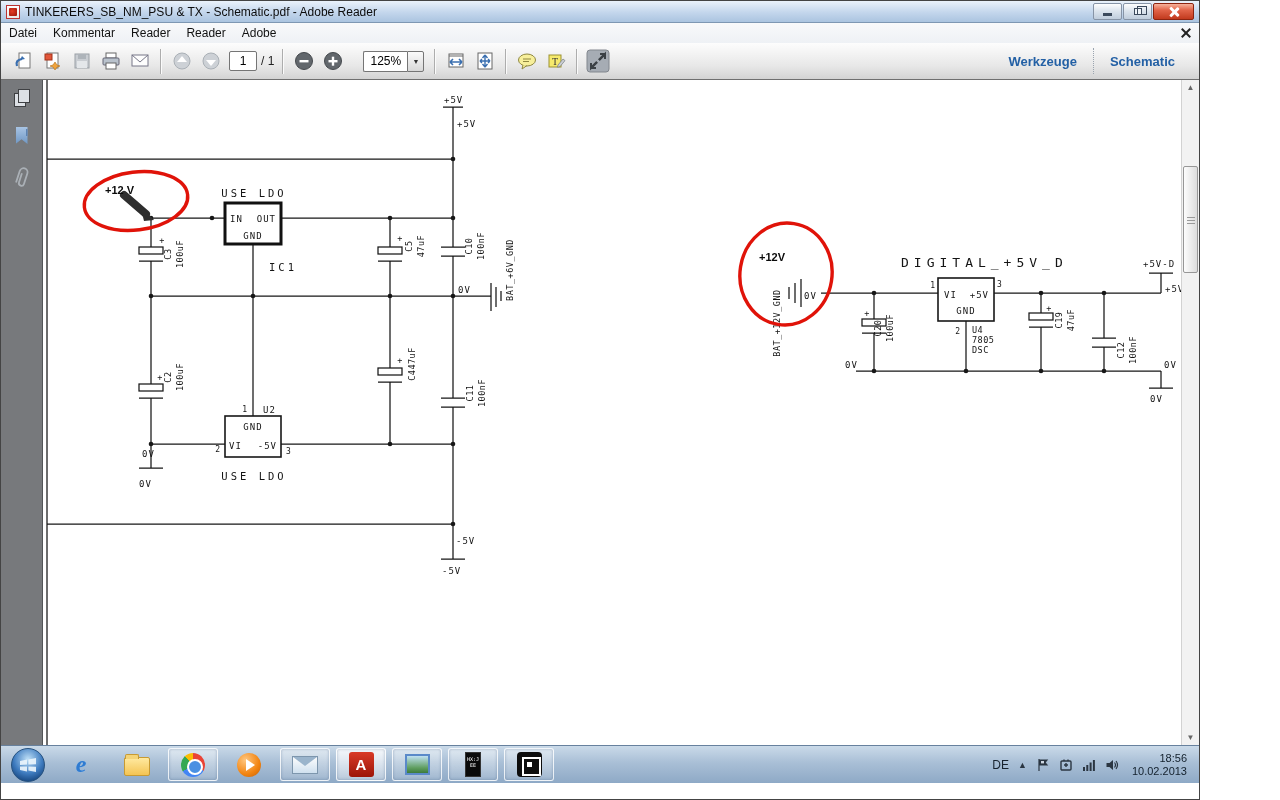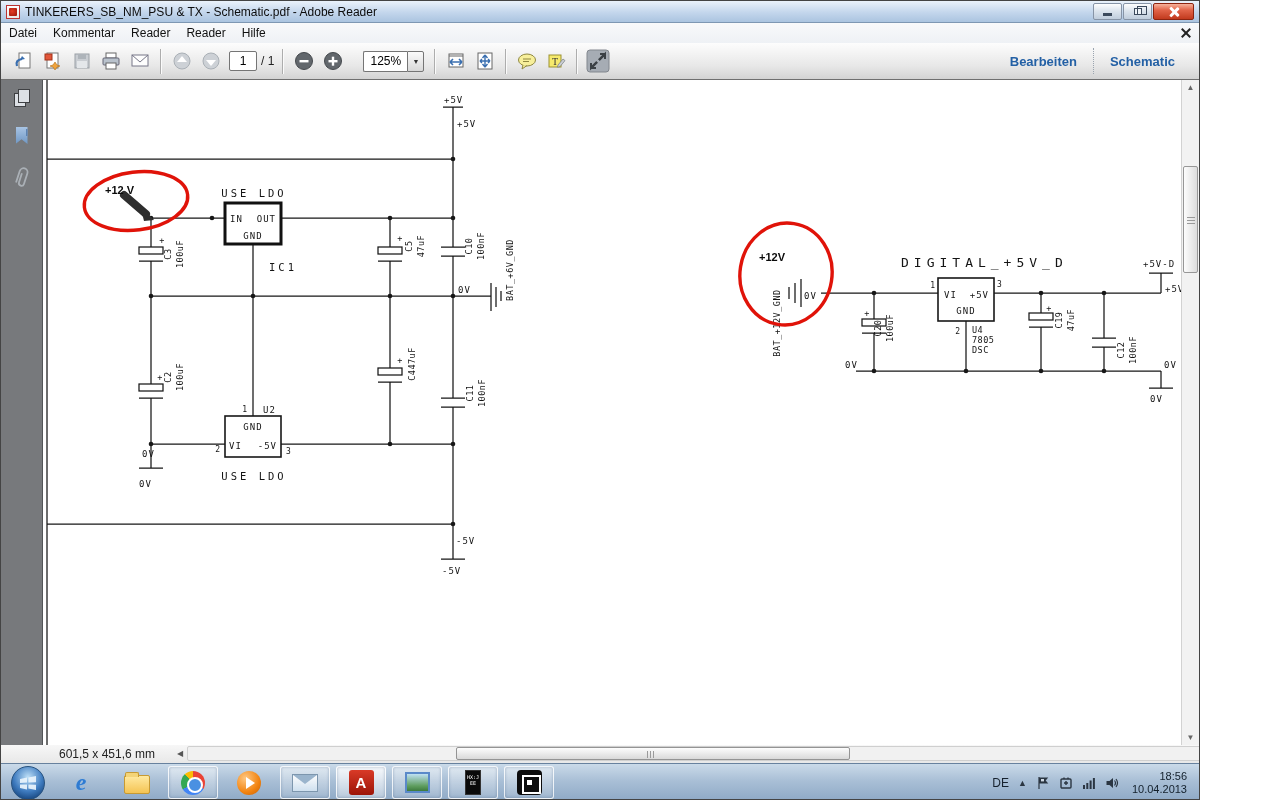--- a/index.html
+++ b/index.html
@@ -146,21 +146,21 @@
           <div class="glyph-x"></div>
         </div>
     </div>
   </div>
 
   <div class="menubar">
     <div class="menu-item">Datei</div>
     <div class="menu-item">Kommentar</div>
     <div class="menu-item">Reader</div>
     <div class="menu-item">Reader</div>
-    <div class="menu-item">Hilfe</div>
+    <div class="menu-item">Adobe</div>
     <div class="menubar-close"></div>
   </div>
 
   <div class="toolbar">
     <div class="tbtn">
       <svg class="" width="22" height="22">
           <rect x="6" y="3" width="11" height="15" fill="#fff" stroke="#777"></rect>
           <path d="M4,16 q-2,-6 5,-7" stroke="#3a6fb0" stroke-width="2.2" fill="none"></path>
           <path d="M9,6 l3,3 -5,1 z" fill="#3a6fb0"></path>
         </svg>
@@ -257,21 +257,21 @@
     <div class="tsep"></div>
     <div class="tbtn">
       <svg width="24" height="24">
           <rect x="1" y="1" width="22" height="22" rx="3" fill="#a6acb4" stroke="#82878e"></rect>
           <path d="M13,11 l6,-6 v5 m0,-5 h-5" stroke="#3c4146" stroke-width="2" fill="none"></path>
           <path d="M11,13 l-6,6 v-5 m0,5 h5" stroke="#3c4146" stroke-width="2" fill="none"></path>
           <path d="M19,5 l-6,6 M5,19 l6,-6" stroke="#3c4146" stroke-width="2.4"></path>
         </svg>
     </div>
     <div class="toolbar-right">
-      <div class="panel-btn">Bearbeiten</div>
+      <div class="panel-btn">Werkzeuge</div>
       <div class="panel-sep"></div>
       <div class="panel-btn">Schematic</div>
     </div>
   </div>
 
   <div class="workspace">
     <div class="sidebar">
       <div class="side-icn">
         <div class="pages-icn">
             <div class="p1"></div>
@@ -431,28 +431,20 @@
       </svg>
     </div>
 
     <div class="vscroll">
       <div class="vs-arrow" style="top:3px">▲</div>
       <div class="vthumb"></div>
       <div class="vs-arrow" style="bottom:3px">▼</div>
     </div>
   </div>
 
-  <div class="statusbar">
-    <div class="dim-text">601,5 x 451,6 mm</div>
-    <div class="hs-left">◀</div>
-    <div class="htrack">
-      <div class="hthumb"></div>
-    </div>
-    <div class="hs-right">▶</div>
-  </div>
 
   <div class="taskbar">
     <div class="orb">
       <svg width="18" height="16" viewBox="0 0 18 16">
         <path d="M1,4 L8,2.6 V7.4 L1,8 Z M9.4,2.4 L17,1 V7.2 L9.4,7.4 Z M1,9.4 L8,9.6 V14.4 L1,13 Z M9.4,9.6 L17,9.8 V15 L9.4,13.6 Z" fill="#eaf4fc" opacity="0.92"></path>
       </svg>
     </div>
     <div class="task-btn">
         <span class="ie-e">e</span>
       </div>
@@ -501,18 +493,18 @@
           <rect x="4.3" y="7" width="2" height="6" fill="#2b3642"></rect>
           <rect x="7.6" y="4.5" width="2" height="8.5" fill="#2b3642"></rect>
           <rect x="10.9" y="2" width="2" height="11" fill="#2b3642"></rect>
         </svg>
       <svg class="tray-ic" viewBox="0 0 14 14">
           <path d="M1.5,5 h3 L8,2 V12 L4.5,9 h-3 Z" fill="#2b3642"></path>
           <path d="M9.5,4.5 q2,2.5 0,5 M11,3 q3,4 0,8" stroke="#2b3642" stroke-width="1.2" fill="none"></path>
         </svg>
       <div class="clock">
         <div>18:56</div>
-        <div>10.04.2013</div>
+        <div>10.02.2013</div>
       </div>
     </div>
   </div>
 
 </div>
 
 </body></html>

